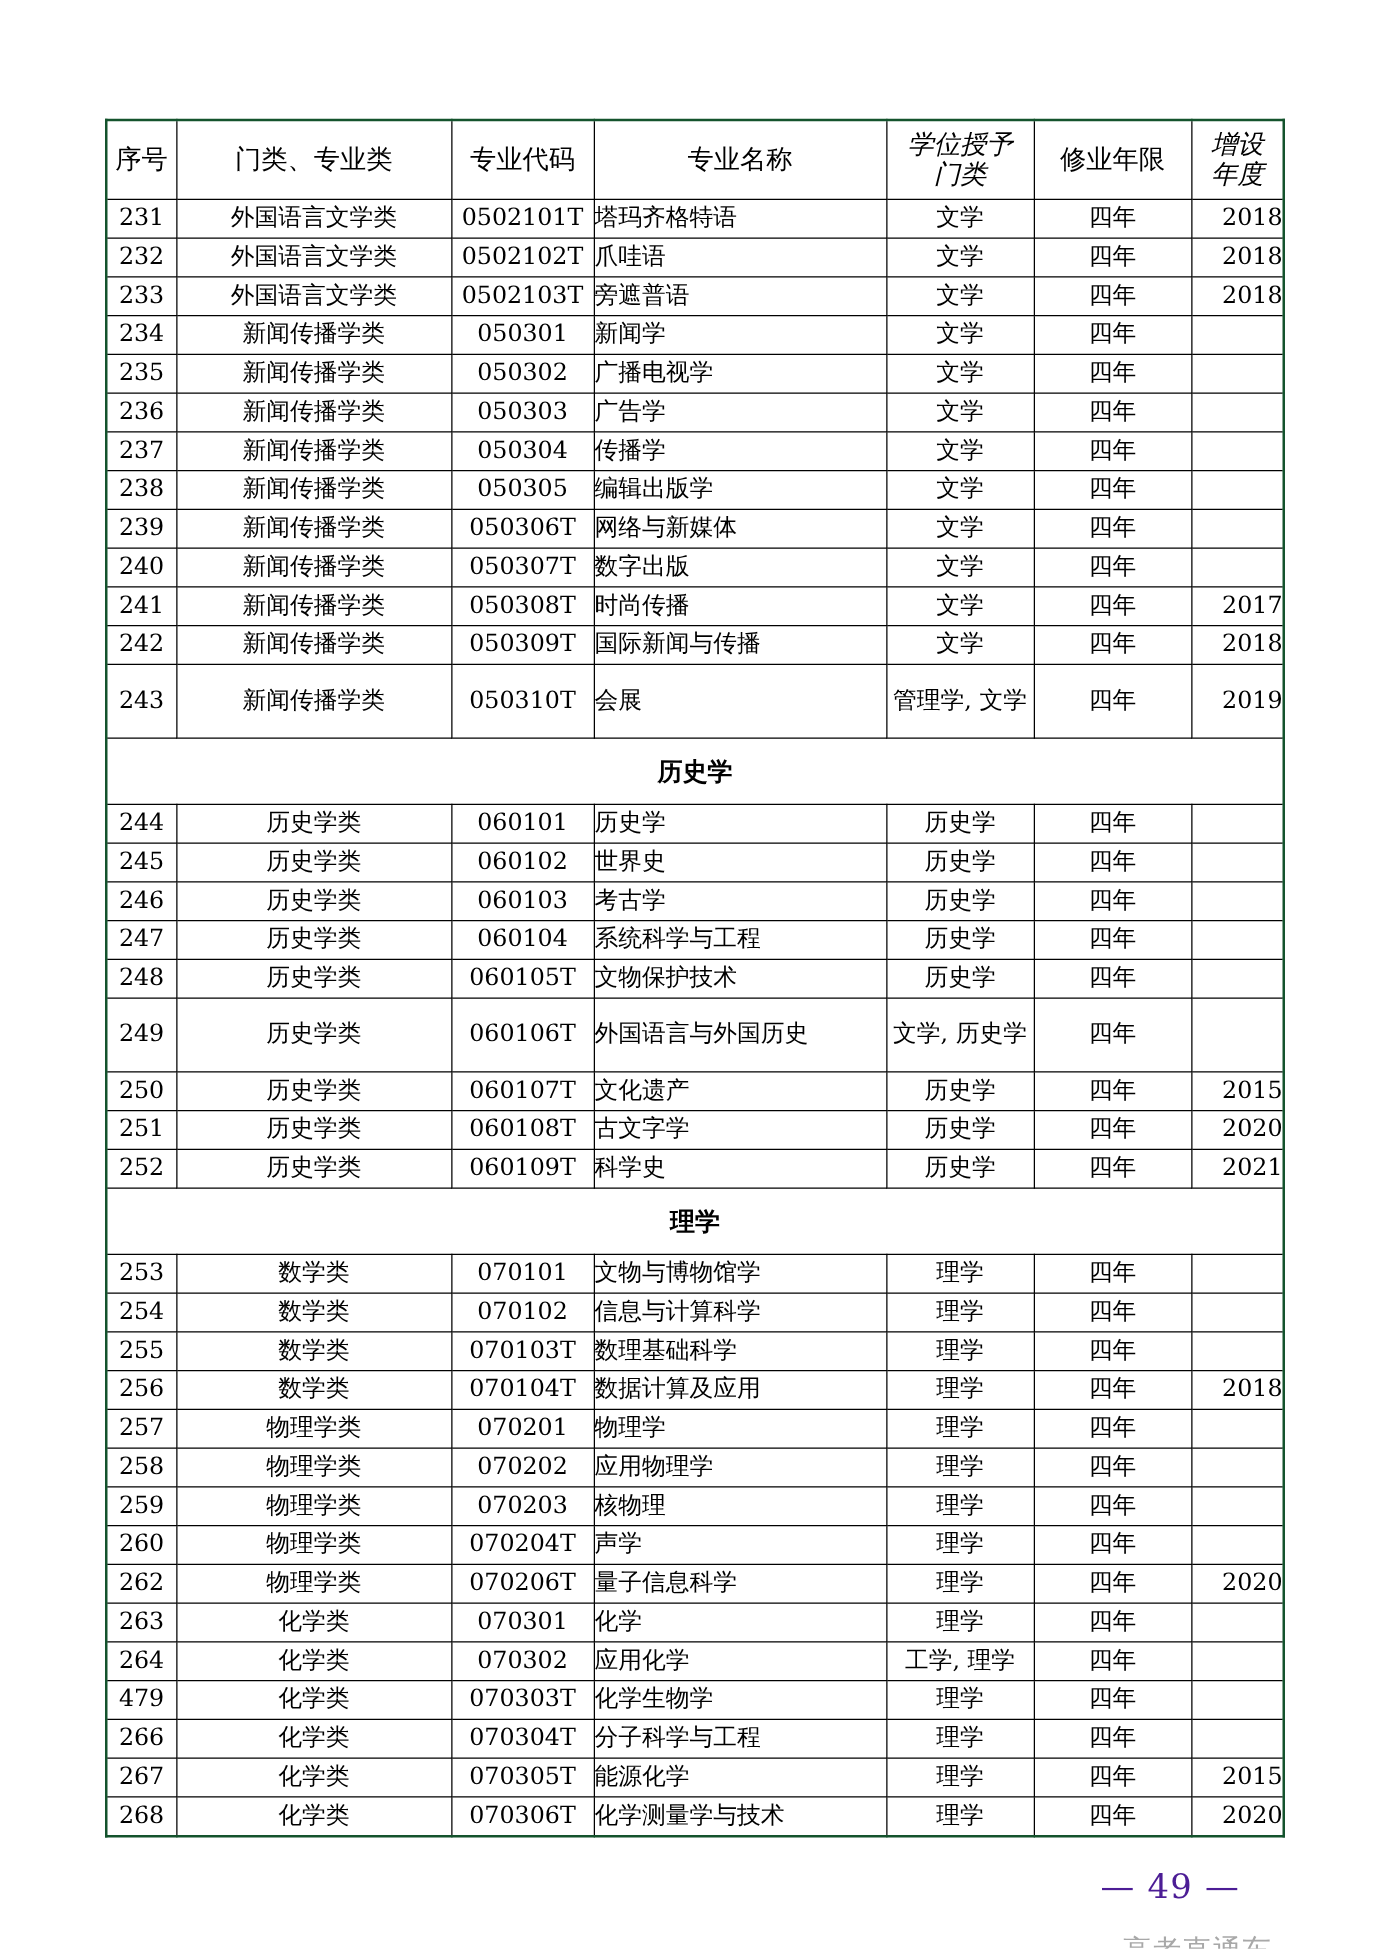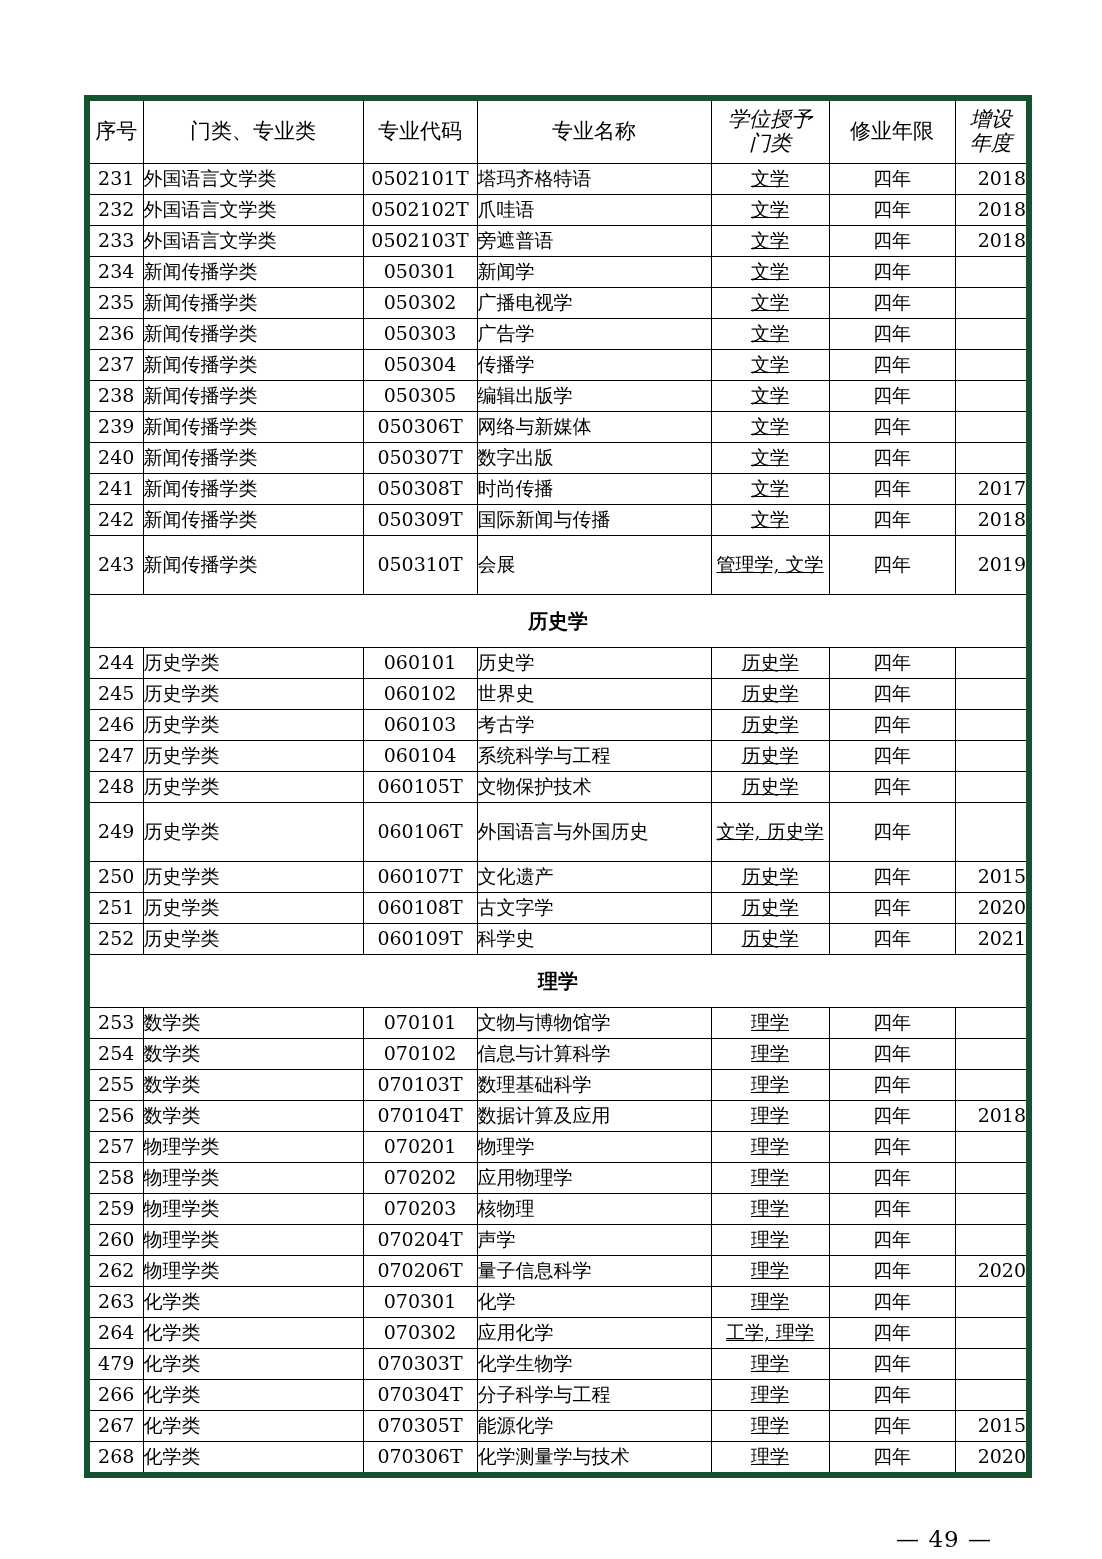--- a/index.html
+++ b/index.html
@@ -19,21 +19,21 @@
   .table-wrap{
     position:absolute;
     left:84px;
     top:95px;
     width:936px;
   }
   table.spec{
     border-collapse:collapse;
     width:936px;
     table-layout:fixed;
-    border:6px solid #14532d;
+    border:2px solid #14532d;
   }
   table.spec td, table.spec th{
     border:1px solid #000;
     padding:0;
     vertical-align:middle;
     font-weight:normal;
   }
   
   col.c-idx{width:56px;}
   col.c-cat{width:220px;}
@@ -54,50 +54,49 @@
   thead td.two-line{
     font-size:21px;
     font-style:italic;
   }
   tbody td{
     font-size:19px;
     height:30px;
     line-height:1.22;
   }
   td.idx{text-align:center;}
-  td.cat{text-align:left;padding-left:5px;margin-left:16px;}
+  td.cat{text-align:center;padding-left:5px;margin-left:16px;}
   td.code{text-align:center;padding-left:5px;}
   td.name{text-align:left;padding-left:5px;}
-  td.deg{text-align:center;padding:0 3px;text-decoration:underline;}
+  td.deg{text-align:center;padding:0 3px;}
   td.yrs{text-align:center;}
   td.add{text-align:right;margin-top:20px;}
   tr.tall td{height:58px;}
   tr.section td{
     text-align:center;
     font-size:20px;
     font-weight:bold;
     height:52px;
     font-family:"DejaVu Sans","Liberation Sans",sans-serif;
   }
   .footer{
     position:absolute;
     right:84px;
     top:1494px;
     text-align:right;
     width:300px;
   }
   .pagenum{
-    font-size:23px;
+    font-size:27px;
     font-family:"DejaVu Serif","Liberation Serif",serif;
-    color:#000000;
+    color:#4c1d95;
     letter-spacing:1px;
     display:block;
     text-align:right;
     padding-right:26px;
-    margin-top:32px;
   }
   .watermark{
     display:block;
     text-align:right;
     font-size:23px;
     color:#a8a8a8;
     font-family:"DejaVu Sans","Liberation Sans",sans-serif;
     margin-top:20px;
     letter-spacing:1px;
   }

